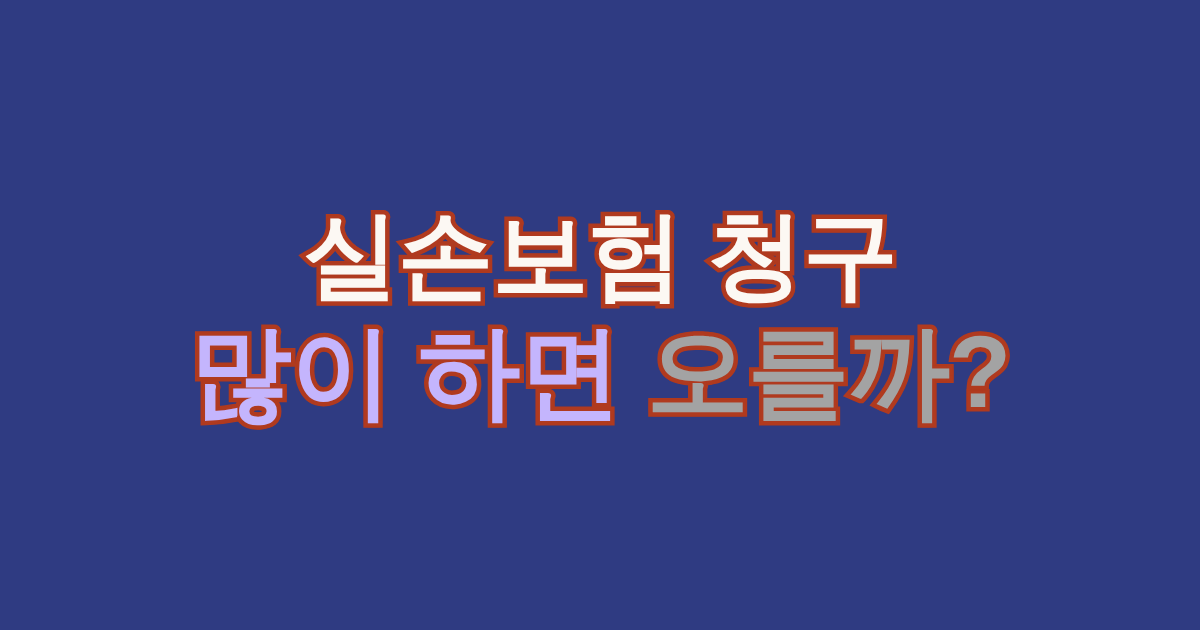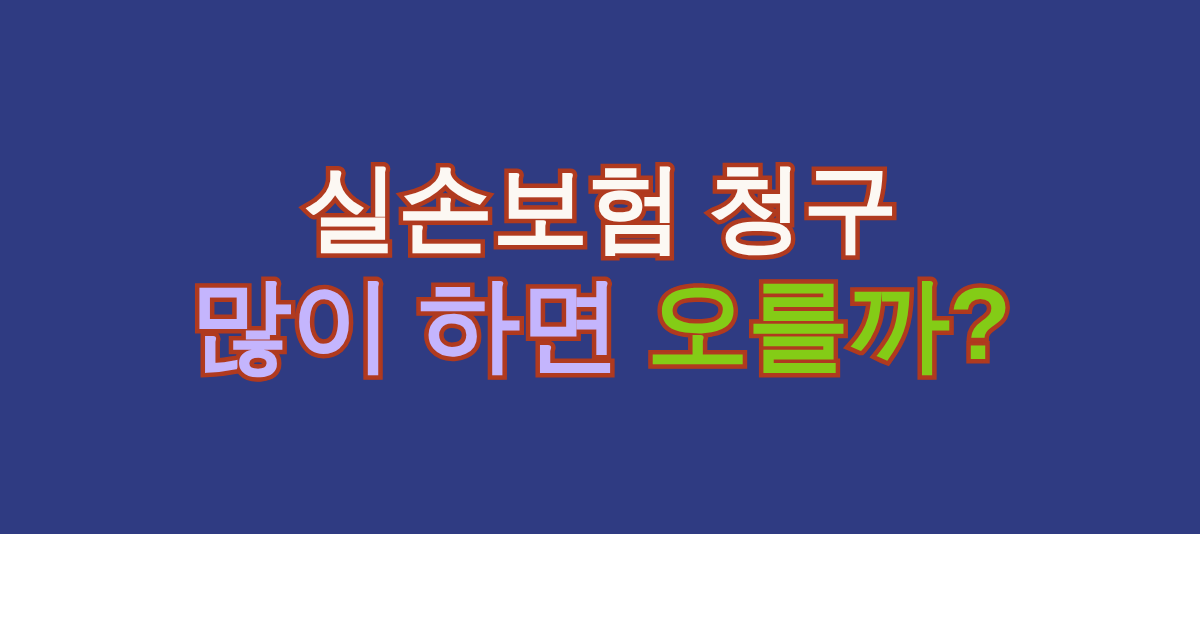--- a/index.html
+++ b/index.html
@@ -12,21 +12,21 @@
     width: 1200px;
     height: 630px;
     overflow: hidden;
     font-family: "Liberation Sans", "DejaVu Sans", sans-serif;
   }
 
   
   .thumbnail-card {
     position: relative;
     width: 1200px;
-    height: 534px;
+    height: 630px;
     background: #2F3B82;
     display: flex;
     flex-direction: column;
     align-items: center;
     justify-content: center;
     box-sizing: border-box;
     user-select: none;
   }
 
   
@@ -101,17 +101,17 @@
 
 <div class="thumbnail-card" style="background: rgb(47, 59, 130);">
 
   <div class="headline-block">
 
     <div class="headline-line headline-line--primary">
       <span class="seg seg-white" style="color: rgb(252, 248, 243); -webkit-text-stroke-color: rgb(176, 58, 31);">실손보험 청구</span>
     </div>
 
     <div class="headline-line headline-line--secondary">
-      <span class="seg seg-white" style="color: #c4b5fd; -webkit-text-stroke-color: rgb(176, 58, 31);">많이 하면</span><span class="seg-space"></span><span class="seg seg-accent" style="color: #84cc16; -webkit-text-stroke-color: rgb(176, 58, 31);">오를까?</span>
+      <span class="seg seg-white" style="color: #c4b5fd; -webkit-text-stroke-color: rgb(176, 58, 31);">많이 하면</span><span class="seg-space"></span><span class="seg seg-accent" style="color: #a3a3a3; -webkit-text-stroke-color: rgb(176, 58, 31);">오를까?</span>
     </div>
 
   </div>
 </div>
 
 </body></html>

